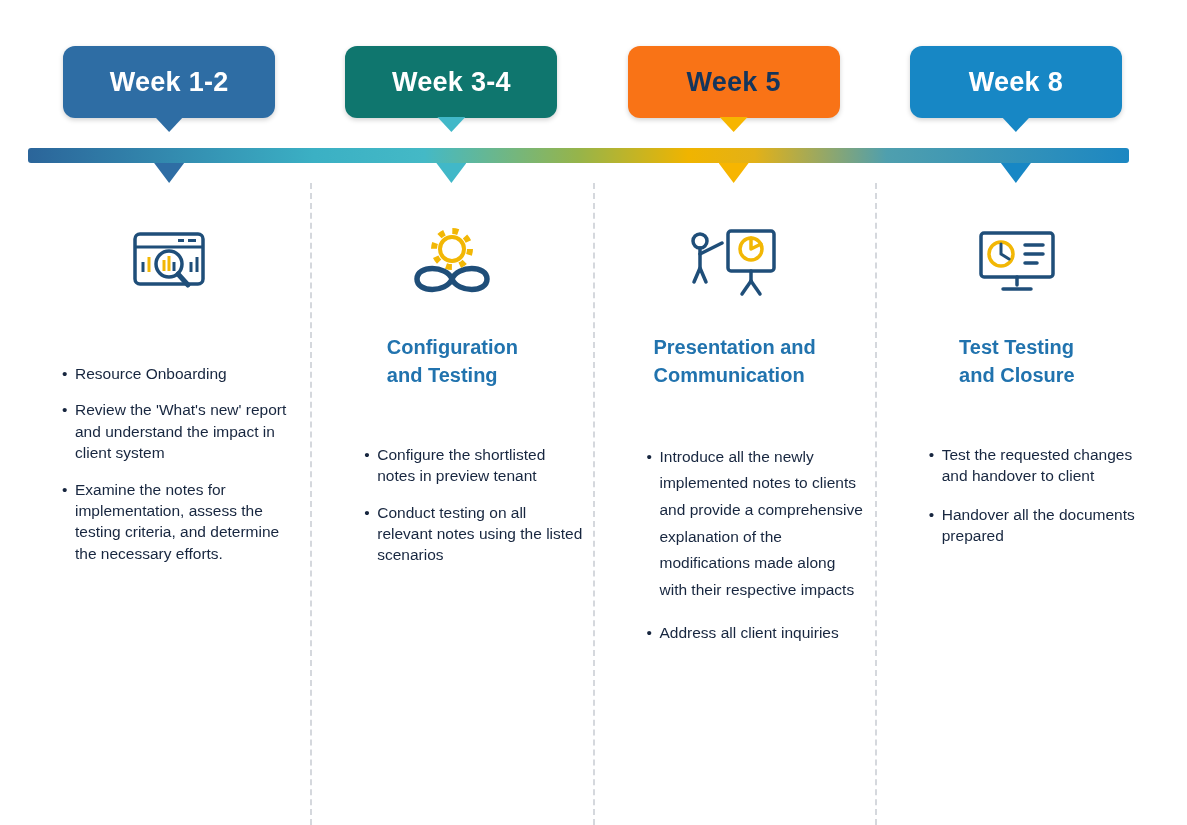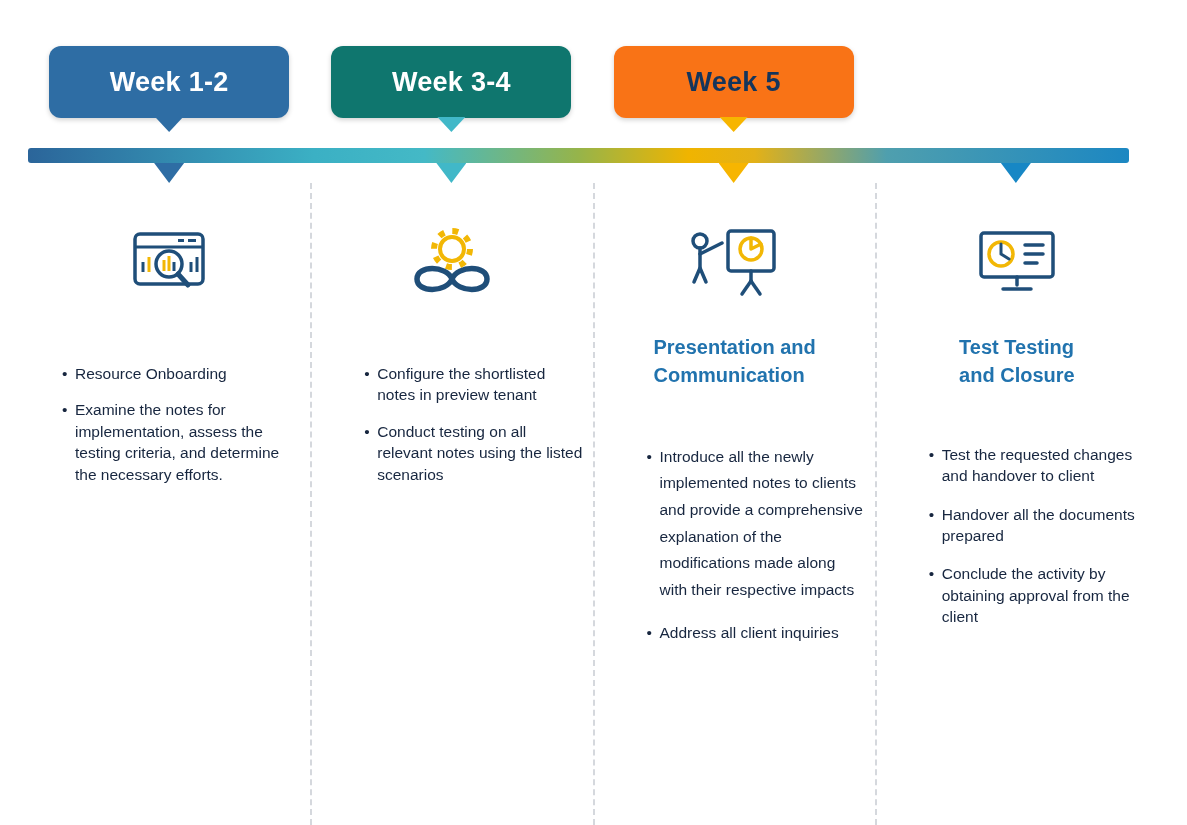--- a/index.html
+++ b/index.html
@@ -16,21 +16,21 @@
     grid-template-columns: repeat(4, 1fr);
     padding-left: 28px;
     padding-right: 30px;
   }
 
   
   .badges-row { margin-top: 46px; }
   .badge-cell { display: flex; justify-content: center; }
   .badge {
     position: relative;
-    width: 240px;
+    width: 212px;
     height: 72px;
     border-radius: 12px;
     display: flex;
     align-items: center;
     justify-content: center;
     font-size: 27px;
     font-weight: bold;
     letter-spacing: 0.3px;
     color: #ffffff;
     box-shadow: 0 2px 5px rgba(0,0,0,0.18);
@@ -123,20 +123,26 @@
     <div class="badge-cell">
       <div class="badge" style="background-color: #0f766e; color: rgb(255, 255, 255);">
         <span>Week 3-4</span>
         <span class="tail" style="background-color: rgb(65, 184, 200);"></span>
       </div>
     </div>
     <div class="badge-cell">
       <div class="badge" style="background-color: #f97316; color: rgb(20, 53, 92);">
         <span>Week 5</span>
         <span class="tail" style="background-color: rgb(247, 181, 0);"></span>
+      </div>
+    </div>
+    <div class="badge-cell">
+      <div class="badge" style="background-color: rgb(23, 135, 197); color: rgb(255, 255, 255);">
+        <span>Week 8</span>
+        <span class="tail" style="background-color: rgb(23, 135, 197);"></span>
       </div>
     </div>
   </div>
 
   <div class="timeline-bar" style="background: linear-gradient(90deg, rgb(43, 101, 154) 0%, rgb(59, 176, 196) 26%, rgb(68, 185, 198) 36%, rgb(150, 180, 74) 50%, rgb(240, 180, 0) 60%, rgb(227, 177, 23) 66%, rgb(79, 159, 174) 78%, rgb(28, 135, 194) 100%);"></div>
 
   <div class="grid markers-row">
     <div class="marker-cell">
         <div class="marker" style="background-color: rgb(46, 109, 164);"></div>
       </div>
@@ -166,32 +172,39 @@
           <line x1="43" y1="34" x2="43" y2="45" stroke="#f2b705" stroke-width="3"></line>
           <line x1="48" y1="30" x2="48" y2="45" stroke="#f2b705" stroke-width="3"></line>
           <line x1="53" y1="36" x2="53" y2="45" stroke="#1f4e79" stroke-width="3"></line>
           <line x1="70" y1="36" x2="70" y2="46" stroke="#1f4e79" stroke-width="3"></line>
           <line x1="76" y1="31" x2="76" y2="46" stroke="#1f4e79" stroke-width="3"></line>
           <line x1="57" y1="48" x2="67" y2="59" stroke="#1f4e79" stroke-width="5" stroke-linecap="round"></line>
         </svg>
       </div>
       <ul class="bullets">
         <li>Resource Onboarding</li>
+        <li>Review the 'What's new' report and understand the impact in client system</li>
         <li>Examine the notes for implementation, assess the testing criteria, and determine the necessary efforts.</li>
       </ul>
     </div>
 
     <div class="col col-2">
       <div class="icon-wrap">
         <svg width="96" height="82" viewBox="0 0 96 82" fill="none">
           <circle cx="48" cy="25" r="18" stroke="#f2b705" stroke-width="6" stroke-dasharray="6 8.1"></circle>
           <circle cx="48" cy="25" r="12" stroke="#f2b705" stroke-width="4"></circle>
           <path d="M48 55 C 42 41, 13 41, 13 55 C 13 69, 42 69, 48 55 C 54 41, 83 41, 83 55 C 83 69, 54 69, 48 55 Z" fill="#ffffff" stroke="#1f4e79" stroke-width="5.5" stroke-linejoin="round"></path>
         </svg>
       </div>
+      <h3 class="title" style="color: rgb(33, 115, 174);">
+        <span class="title-inner">
+          <span>Configuration</span><br>
+          <span>and Testing</span>
+        </span>
+      </h3>
       <ul class="bullets">
         <li>Configure the shortlisted notes in preview tenant</li>
         <li>Conduct testing on all relevant notes using the listed scenarios</li>
       </ul>
     </div>
 
     <div class="col col-3">
       <div class="icon-wrap">
         <svg width="94" height="78" viewBox="0 0 94 78" fill="none">
           <g stroke="#1f4e79" stroke-width="3.5" stroke-linecap="round" stroke-linejoin="round">
@@ -237,18 +250,17 @@
       </div>
       <h3 class="title" style="color: rgb(33, 115, 174);">
         <span class="title-inner">
           <span>Test Testing</span><br>
           <span>and Closure</span>
         </span>
       </h3>
       <ul class="bullets">
         <li>Test the requested changes and handover to client</li>
         <li>Handover all the documents prepared</li>
-        <li>Conclude the activity by obtaining approval from the client</li>
       </ul>
     </div>
 
   </div>
 </div>
 
 </body></html>

